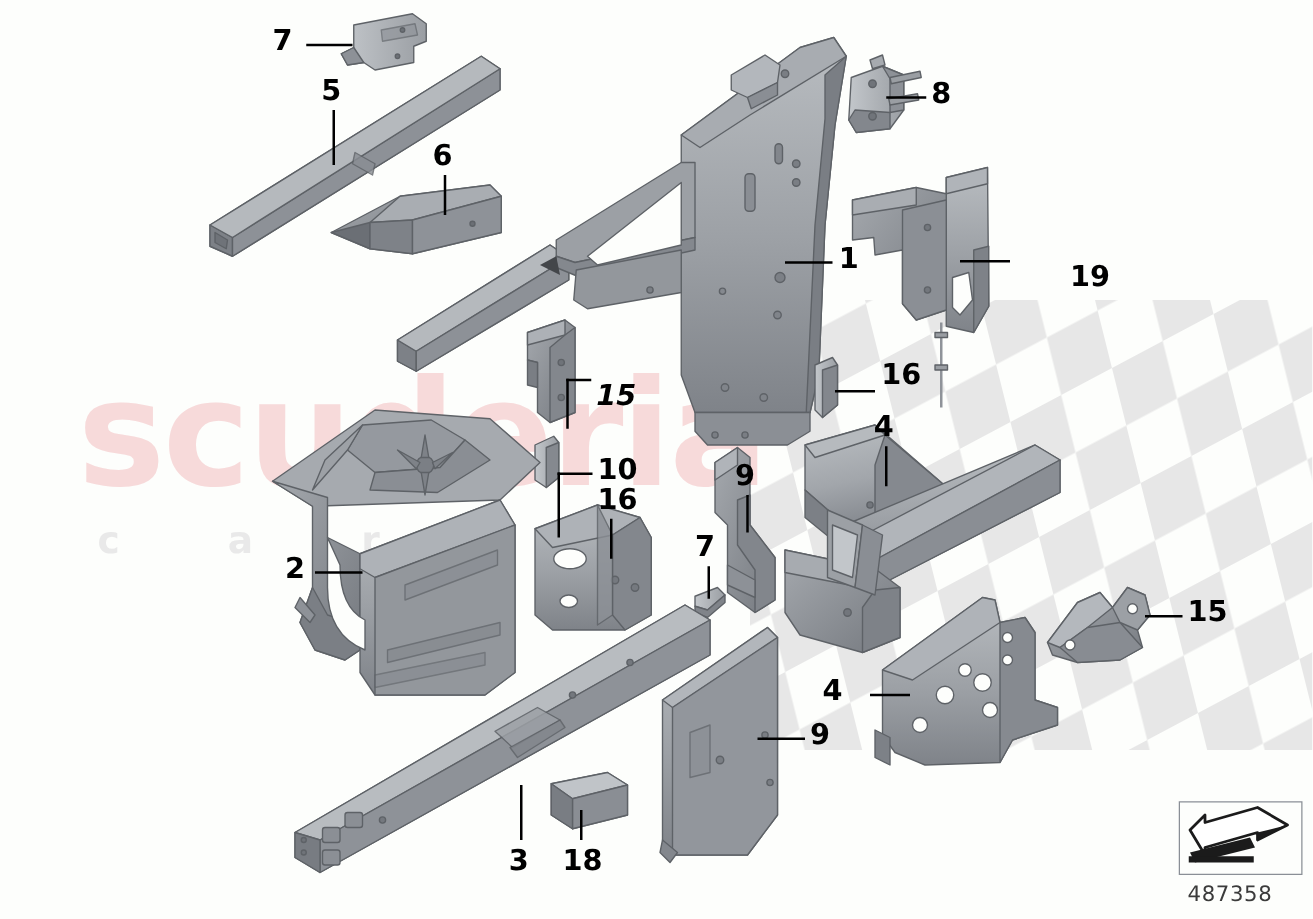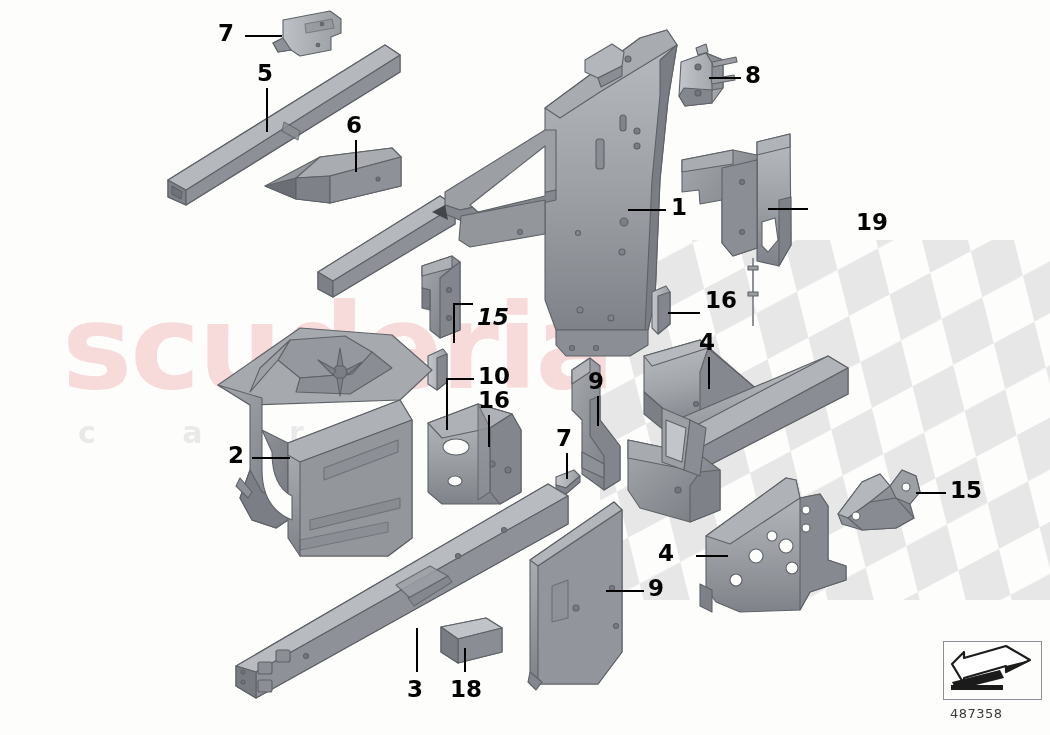--- a/index.html
+++ b/index.html
@@ -90,21 +90,21 @@
     height: 57px;
     border: 1px solid #8a8f96;
     background: transparent;
     z-index: 5;
   }
   #diagram-number {
     position: absolute;
     left: 950px;
     top: 706px;
     font-family: "DejaVu Sans", sans-serif;
-    font-size: 13px;
+    font-size: 17px;
     color: #3b3b3b;
     letter-spacing: 0.5px;
     z-index: 5;
   }
 </style>
 </head>
 <body>
 
 <div id="page">
 

